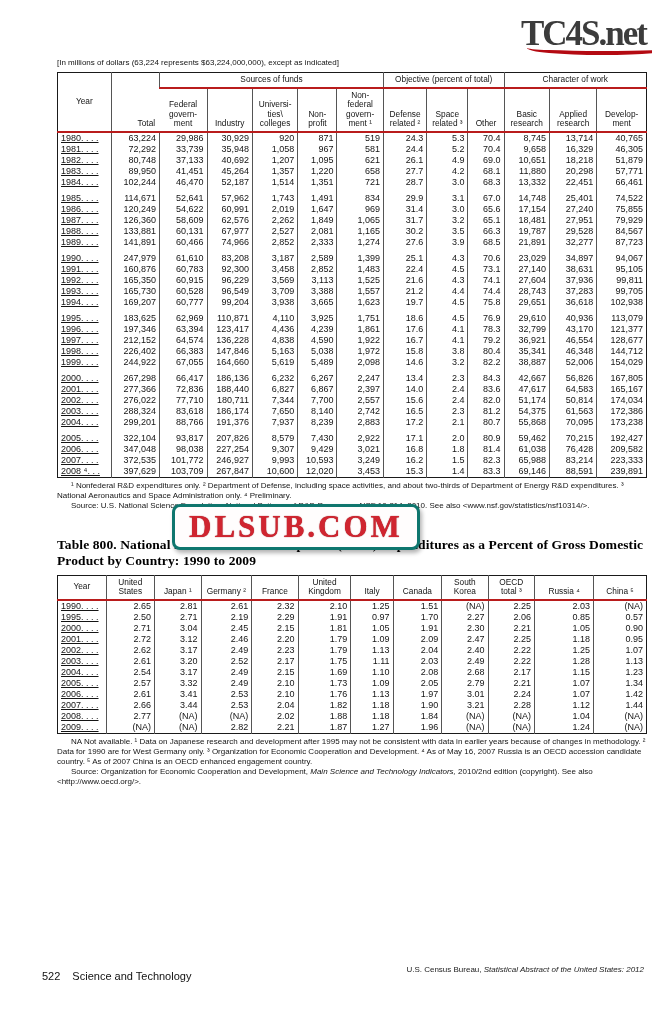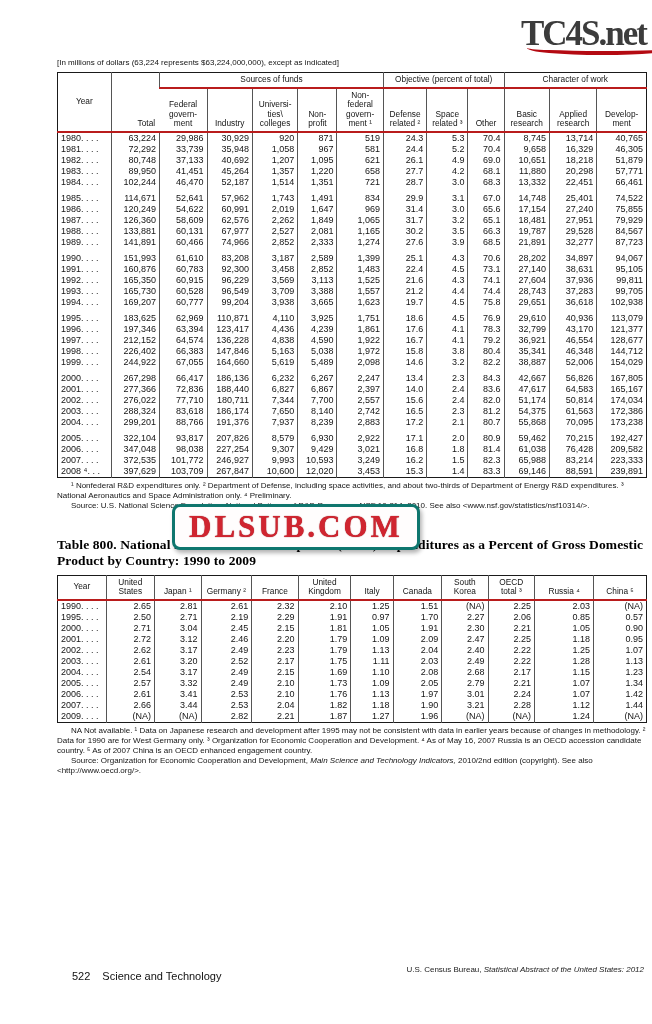--- a/index.html
+++ b/index.html
@@ -25,21 +25,21 @@
   .tbl th:first-child, .tbl td:first-child { border-left:none; }
   .tbl th {
     font-weight:normal; font-size:8.3px; line-height:9.5px;
     white-space:pre-line; padding:2px 1px; border-bottom:2px solid #b91c1c;
   }
   .tbl .spanner  { text-align:center; vertical-align:middle; }
   .tbl .year-h   { text-align:center; vertical-align:middle; }
   .tbl .total-h  { text-align:right; vertical-align:bottom; padding-right:4px; }
   .tbl .sub      { text-align:center; vertical-align:bottom; }
   .tbl td { line-height:11px; padding:0 3px 0 2px; overflow:hidden; white-space:nowrap; }
-  .tbl td.yc { text-align:left; padding-left:3px; }
+  .tbl td.yc { text-align:left; padding-left:3px;text-decoration:underline; }
   .tbl td.nc { text-align:right; }
   .tbl tr.gap td { padding-top:5px; }
 
   .fn-block { margin-top:3px; font-size:8px; line-height:10px; }
   .fn { text-indent:14px; }
   .t2 { margin-top:26px; margin-bottom:6px; }
 
   
   .wm-top { position:absolute; top:2px; right:6px; z-index:30; }
   .wm-top-text {
@@ -60,21 +60,21 @@
     letter-spacing:3px; color:#d02530; text-shadow:0 0 1px #8c0008;
   }
   .wm-bottom {
     position:absolute; bottom:4px; left:0; width:100%; text-align:center; z-index:30;
     font-family:"Liberation Serif", serif; font-weight:bold; font-size:44px;
     color:#cf1f2b;
     text-shadow:-2px -2px 0 #fff, 2px -2px 0 #fff, -2px 2px 0 #fff, 2px 2px 0 #fff,
                  0 3px 2px rgba(120,0,0,.35);
   }
 
-  .page-footer-left { position:absolute; left:72px; bottom:54px; font-size:11px; color:#111; }
+  .page-footer-left { position:absolute; left:42px; bottom:54px; font-size:11px; color:#111; }
   .page-footer-left .page-num { margin-right:12px; }
   .page-footer-right { position:absolute; right:8px; bottom:62px; font-size:8px; color:#222; }
 </style>
 </head>
 <body>
 
 <div class="page">
 
   <div class="wm-top">
     <span class="wm-top-text">TC4S.net</span>
@@ -282,30 +282,30 @@
             <td class="nc">1,274</td>
             <td class="nc">27.6</td>
             <td class="nc">3.9</td>
             <td class="nc">68.5</td>
             <td class="nc">21,891</td>
             <td class="nc">32,277</td>
             <td class="nc">87,723</td>
           </tr>
           <tr class="gap">
             <td class="yc">1990. . . .</td>
-            <td class="nc">151,993</td>
+            <td class="nc">247,979</td>
             <td class="nc">61,610</td>
             <td class="nc">83,208</td>
             <td class="nc">3,187</td>
             <td class="nc">2,589</td>
             <td class="nc">1,399</td>
             <td class="nc">25.1</td>
             <td class="nc">4.3</td>
             <td class="nc">70.6</td>
-            <td class="nc">28,202</td>
+            <td class="nc">23,029</td>
             <td class="nc">34,897</td>
             <td class="nc">94,067</td>
           </tr>
           <tr>
             <td class="yc">1991. . . .</td>
             <td class="nc">160,876</td>
             <td class="nc">60,783</td>
             <td class="nc">92,300</td>
             <td class="nc">3,458</td>
             <td class="nc">2,852</td>
@@ -511,21 +511,21 @@
             <td class="nc">55,868</td>
             <td class="nc">70,095</td>
             <td class="nc">173,238</td>
           </tr>
           <tr class="gap">
             <td class="yc">2005. . . .</td>
             <td class="nc">322,104</td>
             <td class="nc">93,817</td>
             <td class="nc">207,826</td>
             <td class="nc">8,579</td>
-            <td class="nc">6,930</td>
+            <td class="nc">7,430</td>
             <td class="nc">2,922</td>
             <td class="nc">17.1</td>
             <td class="nc">2.0</td>
             <td class="nc">80.9</td>
             <td class="nc">59,462</td>
             <td class="nc">70,215</td>
             <td class="nc">192,427</td>
           </tr>
           <tr>
             <td class="yc">2006. . . .</td>
@@ -752,20 +752,34 @@
             <td class="nc">2.04</td>
             <td class="nc">1.82</td>
             <td class="nc">1.18</td>
             <td class="nc">1.90</td>
             <td class="nc">3.21</td>
             <td class="nc">2.28</td>
             <td class="nc">1.12</td>
             <td class="nc">1.44</td>
           </tr>
           <tr>
+            <td class="yc">2008. . . .</td>
+            <td class="nc">2.77</td>
+            <td class="nc">(NA)</td>
+            <td class="nc">(NA)</td>
+            <td class="nc">2.02</td>
+            <td class="nc">1.88</td>
+            <td class="nc">1.18</td>
+            <td class="nc">1.84</td>
+            <td class="nc">(NA)</td>
+            <td class="nc">(NA)</td>
+            <td class="nc">1.04</td>
+            <td class="nc">(NA)</td>
+          </tr>
+          <tr>
             <td class="yc">2009. . . .</td>
             <td class="nc">(NA)</td>
             <td class="nc">(NA)</td>
             <td class="nc">2.82</td>
             <td class="nc">2.21</td>
             <td class="nc">1.87</td>
             <td class="nc">1.27</td>
             <td class="nc">1.96</td>
             <td class="nc">(NA)</td>
             <td class="nc">(NA)</td>

